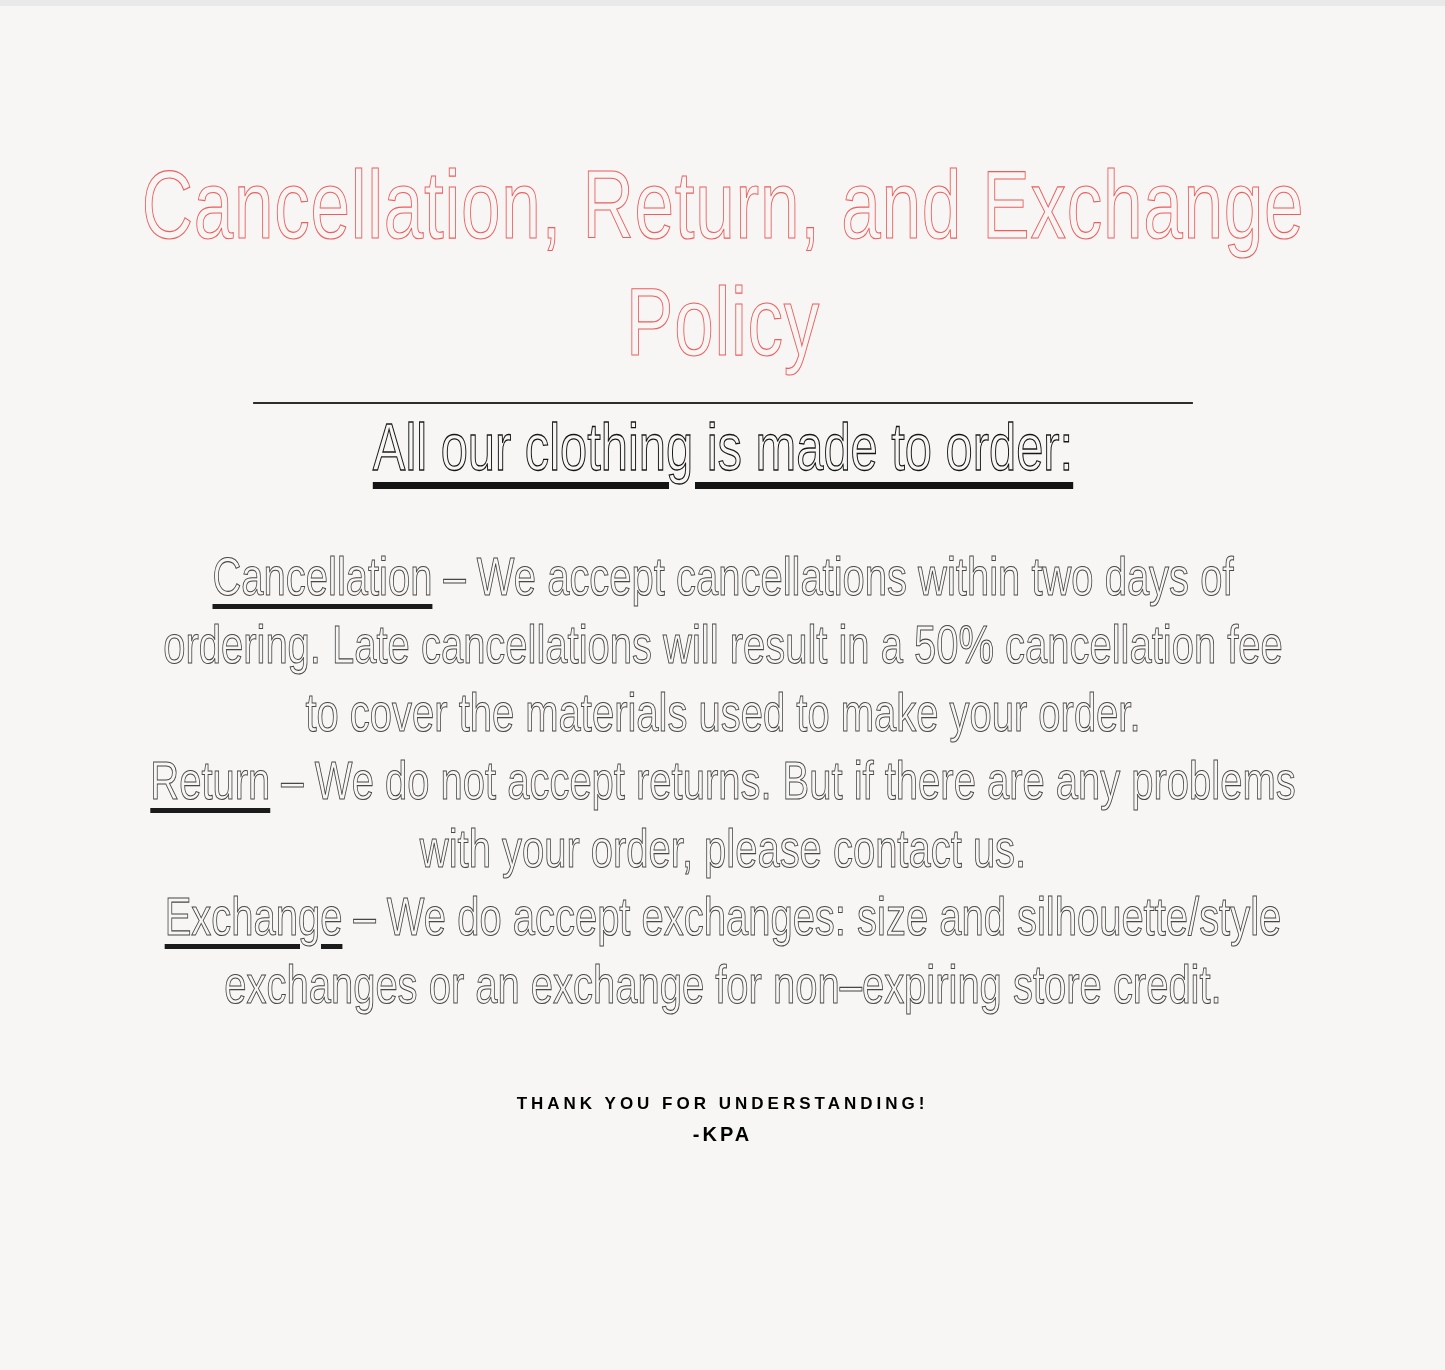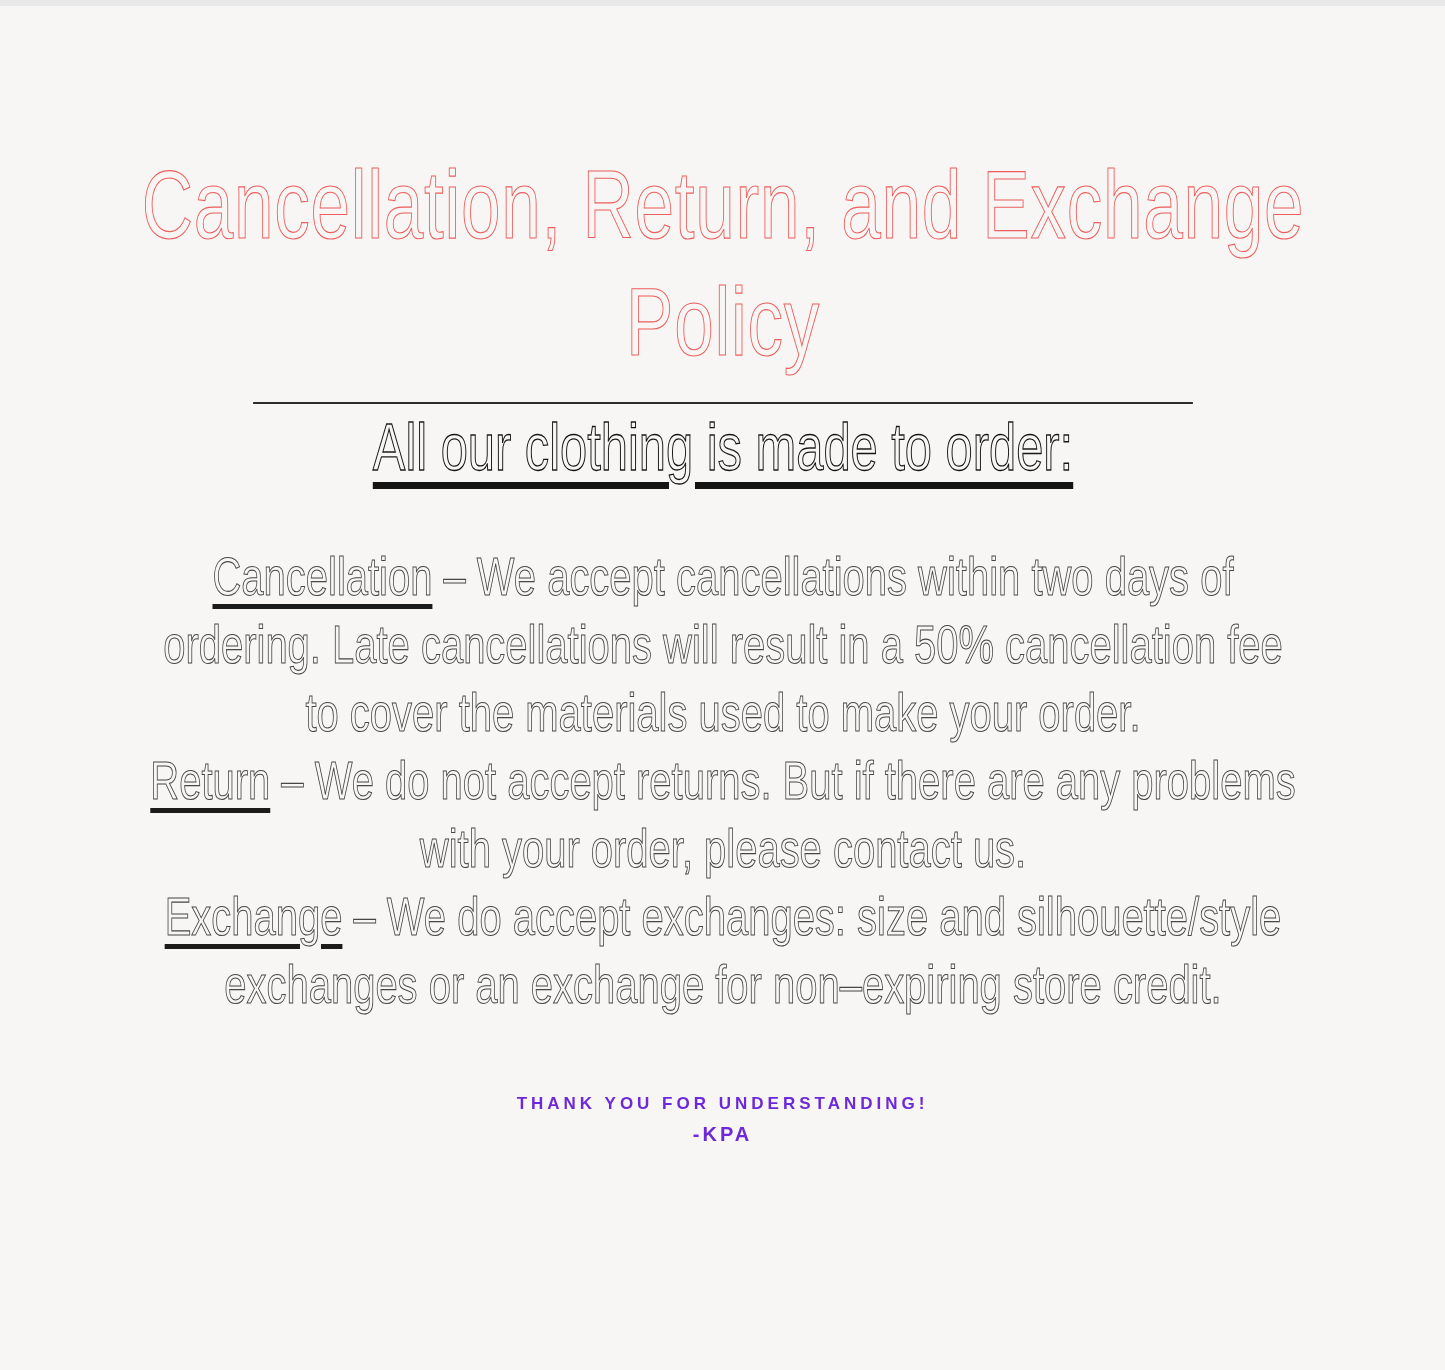--- a/index.html
+++ b/index.html
@@ -72,21 +72,21 @@
   .term {
     text-decoration: underline;
     text-decoration-color: #1b1b1b;
     text-decoration-thickness: 5px;
     text-underline-offset: 9px;
   }
 
   .footer {
     margin-top: 72px;
     text-align: center;
-    color: #6d28d9;
+    color: #000000;
   }
   .footer-thanks {
     font-size: 17px;
     font-weight: bold;
     letter-spacing: 4px;
     line-height: 1.6;
   }
   .footer-signature {
     font-size: 20px;
     font-weight: bold;

